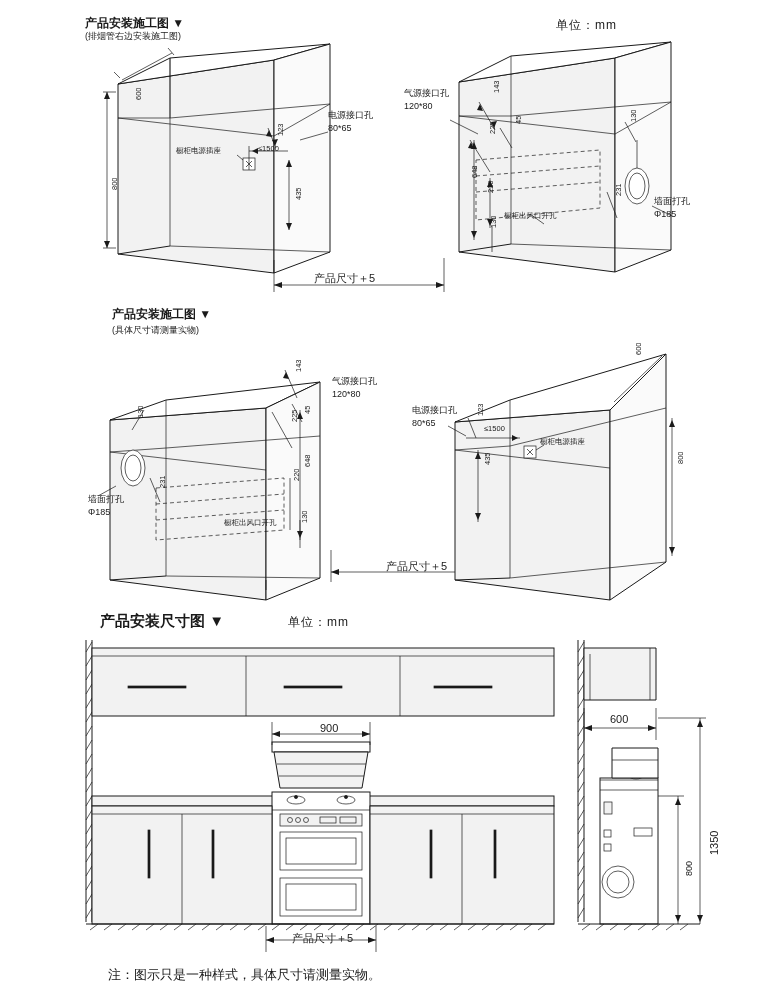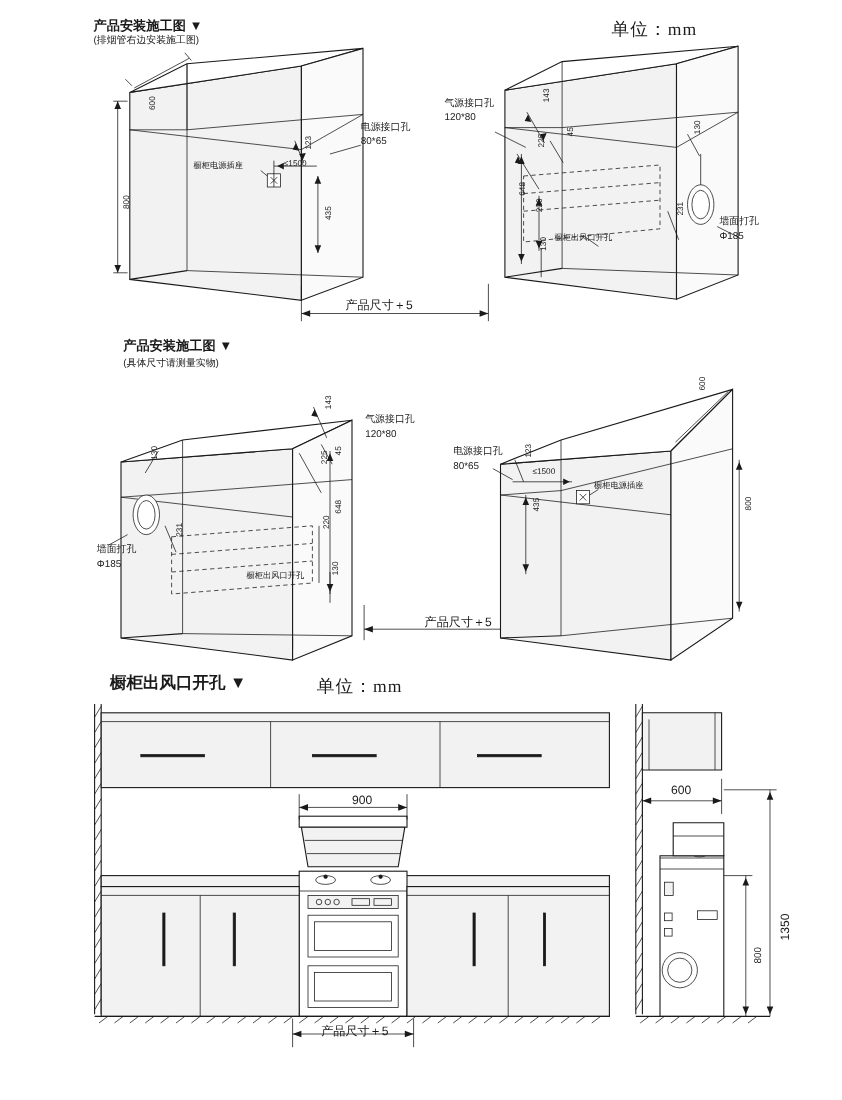--- a/index.html
+++ b/index.html
@@ -24,21 +24,21 @@
     position: absolute;
     white-space: nowrap;
     font-size: 11px;
     line-height: 1.25;
     color: #1a1a1a;
   }
   .t.small { font-size: 9px; }
   .t.tiny { font-size: 7.5px; }
   .t.big { font-size: 13px; font-weight: bold; }
   .t.head { font-size: 12px; font-weight: bold; }
-  .t.unit { font-size: 16px; letter-spacing: 1px; font-family: Liberation Serif, serif; }
+  .t.unit { font-size: 12px; letter-spacing: 1px; }
   .rot90 { transform: rotate(-90deg); transform-origin: left top; }
   svg { position: absolute; left: 0; top: 0; overflow: visible; }
   .ln { stroke: #1a1a1a; fill: none; stroke-width: 1; }
   .ln-thin { stroke: #1a1a1a; fill: none; stroke-width: 0.7; }
   .ln-dash { stroke: #1a1a1a; fill: none; stroke-width: 0.7; stroke-dasharray: 4 3; }
   .fillgray { fill: #f2f2f2; stroke: #1a1a1a; stroke-width: 1; }
   .fillwhite { fill: #ffffff; stroke: #1a1a1a; stroke-width: 1; }
   .nofill { fill: none; }
   .hatch { stroke: #1a1a1a; stroke-width: 0.7; }
   .note {
@@ -280,21 +280,21 @@
   <div class="t small" style="left:412px; top:405px;">电源接口孔</div>
   <div class="t small" style="left:412px; top:418px;">80*65</div>
   <div class="t tiny rot90" style="left:476px; top:416px;">123</div>
   <div class="t tiny" style="left:484px; top:424px;">≤1500</div>
   <div class="t tiny" style="left:540px; top:437px;">橱柜电源插座</div>
   <div class="t tiny rot90" style="left:483px; top:465px;">435</div>
   <div class="t tiny rot90" style="left:634px; top:355px;">600</div>
   <div class="t tiny rot90" style="left:676px; top:464px;">800</div>
   <div class="t" style="left:386px; top:560px;">产品尺寸＋5</div>
 
-  <div class="t big" style="left:100px; top:612px; font-size:15px;">橱柜出风口开孔 ▼</div>
+  <div class="t big" style="left:100px; top:612px; font-size:15px;">产品安装尺寸图 ▼</div>
   <div class="t unit" style="left:288px; top:615px;">单位：mm</div>
 
   <svg width="765" height="330" style="top:630px;">
 
     <line class="ln" x1="86" y1="10" x2="86" y2="292"></line>
     <line class="ln" x1="92" y1="10" x2="92" y2="292"></line>
     <g class="hatch">
       <line x1="86" y1="22" x2="92" y2="12"></line>
         <line x1="86" y1="36" x2="92" y2="26"></line>
       <line x1="86" y1="50" x2="92" y2="40"></line>
@@ -488,14 +488,15 @@
     <polygon fill="#1a1a1a" points="678,292 675,285 681,285"></polygon>
     <line class="ln-thin" x1="658" y1="166" x2="684" y2="166"></line>
   </svg>
 
   <div class="t" style="left:320px; top:722px;">900</div>
   <div class="t" style="left:292px; top:932px;">产品尺寸＋5</div>
   <div class="t" style="left:610px; top:713px;">600</div>
   <div class="t rot90" style="left:708px; top:855px;">1350</div>
   <div class="t small rot90" style="left:684px; top:876px;">800</div>
 
+  <div class="note" style="left:108px; top:966px;">注：图示只是一种样式，具体尺寸请测量实物。</div>
 
 </div>
 
 </body></html>

